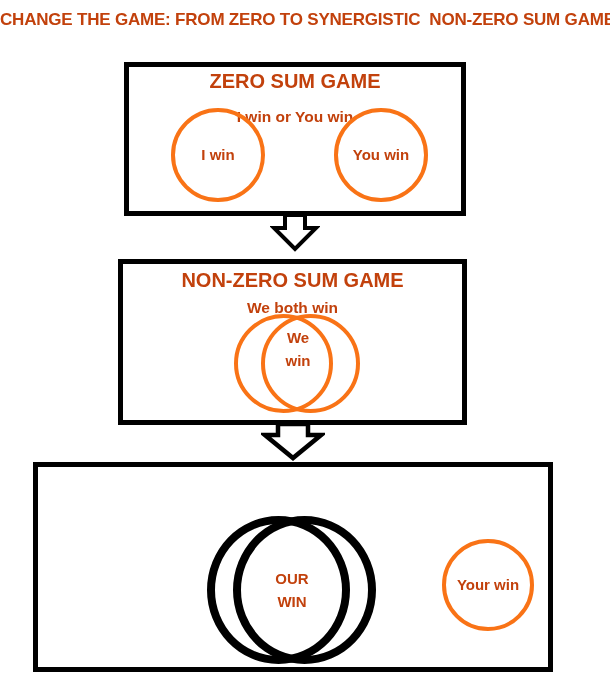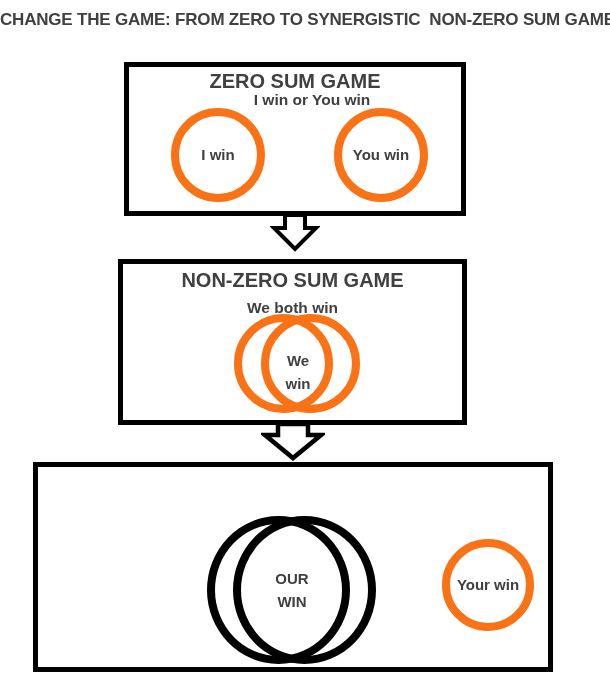--- a/index.html
+++ b/index.html
@@ -1,59 +1,59 @@
 <!DOCTYPE html>
 <html><head>
 <meta charset="utf-8">
 <style>
   html,body{margin:0;padding:0;background:#ffffff;}
   .canvas{
     position:relative;width:610px;height:680px;background:#ffffff;
-    font-family:"Liberation Sans",sans-serif;font-weight:bold;color:#404040;
+    font-family:"Liberation Sans",sans-serif;font-weight:bold;color:#c2410c;
     overflow:hidden;
   }
   .title{
     position:absolute;left:0;top:10px;width:610px;text-align:center;
     font-size:17px;letter-spacing:-0.2px;white-space:pre;
   }
   .box{
     position:absolute;border:5px solid #000;box-sizing:border-box;background:#ffffff;
   }
   .box1{left:124px;top:62px;width:342px;height:154px;}
   .box2{left:118px;top:259px;width:349px;height:166px;}
   .box3{left:33px;top:462px;width:520px;height:210px;}
   .h,.s{position:absolute;left:0;width:100%;text-align:center;line-height:20px;}
   .h{font-size:20px;}
   .s{font-size:15.5px;}
-  .box1 .h{top:4px;}   .box1 .s{top:23px;padding-left:17px;}
+  .box1 .h{top:4px;}   .box1 .s{top:40px;}
   .box2 .h{top:6px;}   .box2 .s{top:34px;}
   .box3 .h{top:4px;}   .box3 .s{top:24px;}
   .circle{
     position:absolute;border-radius:50%;box-sizing:border-box;background:transparent;
     display:flex;align-items:center;justify-content:center;text-align:center;
     font-size:15px;line-height:18px;
   }
-  .thin{border:8px solid #f97316;align-items:center;}
+  .thin{border:4px solid #f97316;align-items:center;}
   .thick{border:8px solid #000;}
   
   .c-iwin  {left:42px;top:41px;width:94px;height:94px;}
   .c-youwin{left:205px;top:41px;width:94px;height:94px;}
   
   .c-we-l{left:111px;top:50px;width:99px;height:99px;}
   .c-we-r{left:138px;top:50px;width:99px;height:99px;}
   
   .c-our-l{left:169px;top:49px;width:143px;height:148px;}
   .c-our-r{left:195px;top:49px;width:143px;height:148px;}
   
   .c-mywin  {left:16px;top:77px;width:94px;height:94px;}
   .c-yourwin{left:404px;top:72px;width:92px;height:92px;}
   .overlap-label{
     position:absolute;text-align:center;font-size:15px;line-height:23px;
   }
-  .we-label {left:135px;top:85px;width:80px;text-align:center;}
+  .we-label {left:135px;top:62px;width:80px;text-align:center;}
   .our-label{left:214px;top:100px;width:80px;}
   .arrow{position:absolute;}
   .arrow1{left:270px;top:213px;}
   .arrow2{left:261px;top:422px;}
 </style>
 </head>
 <body>
 
 <div class="canvas">
 

